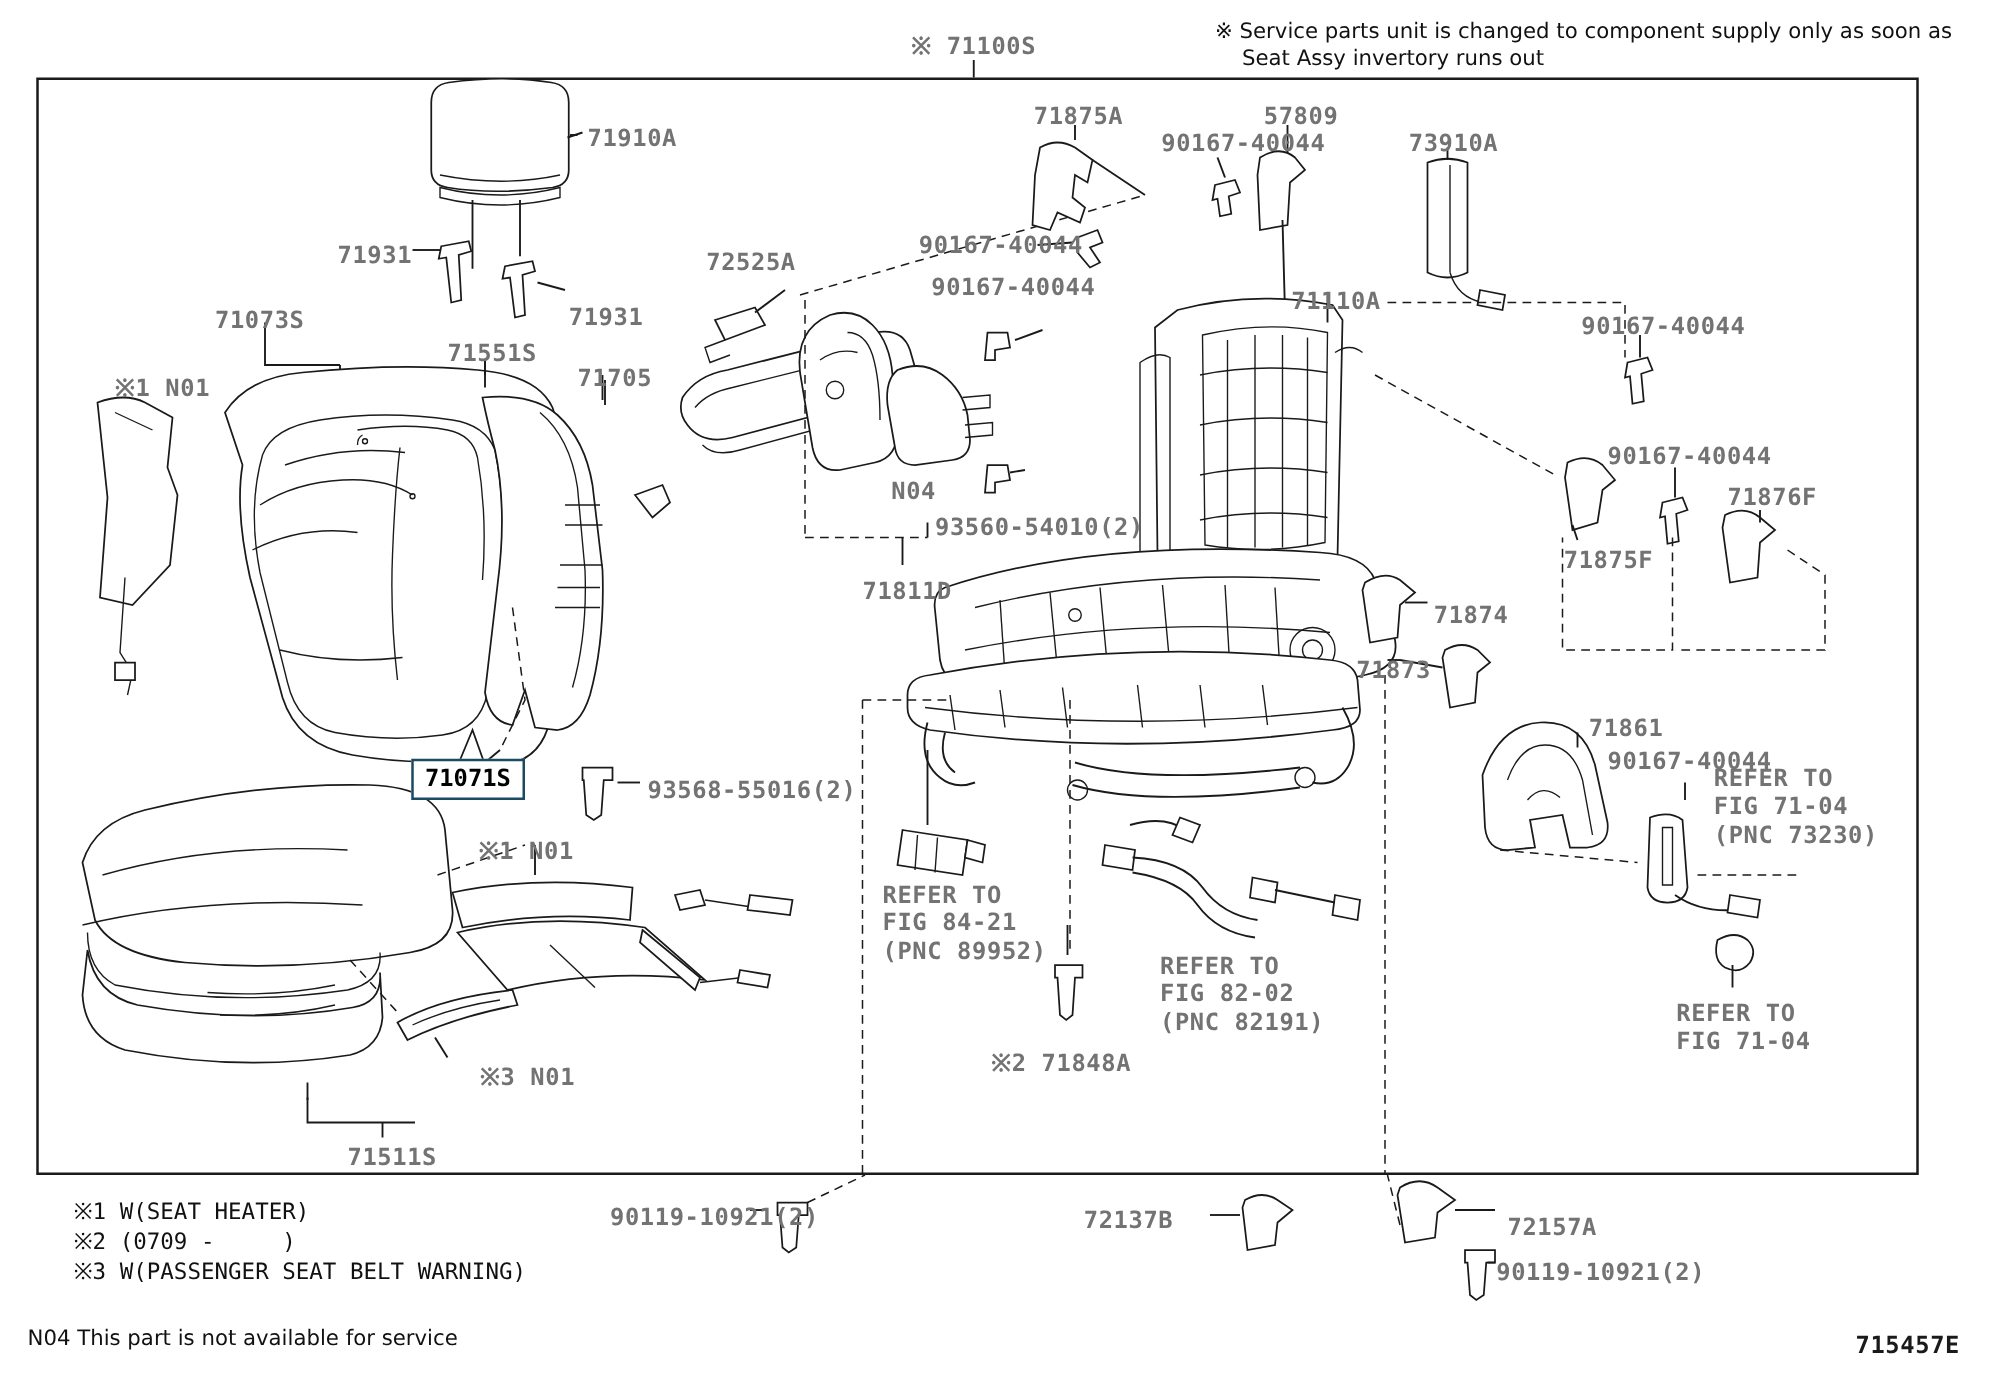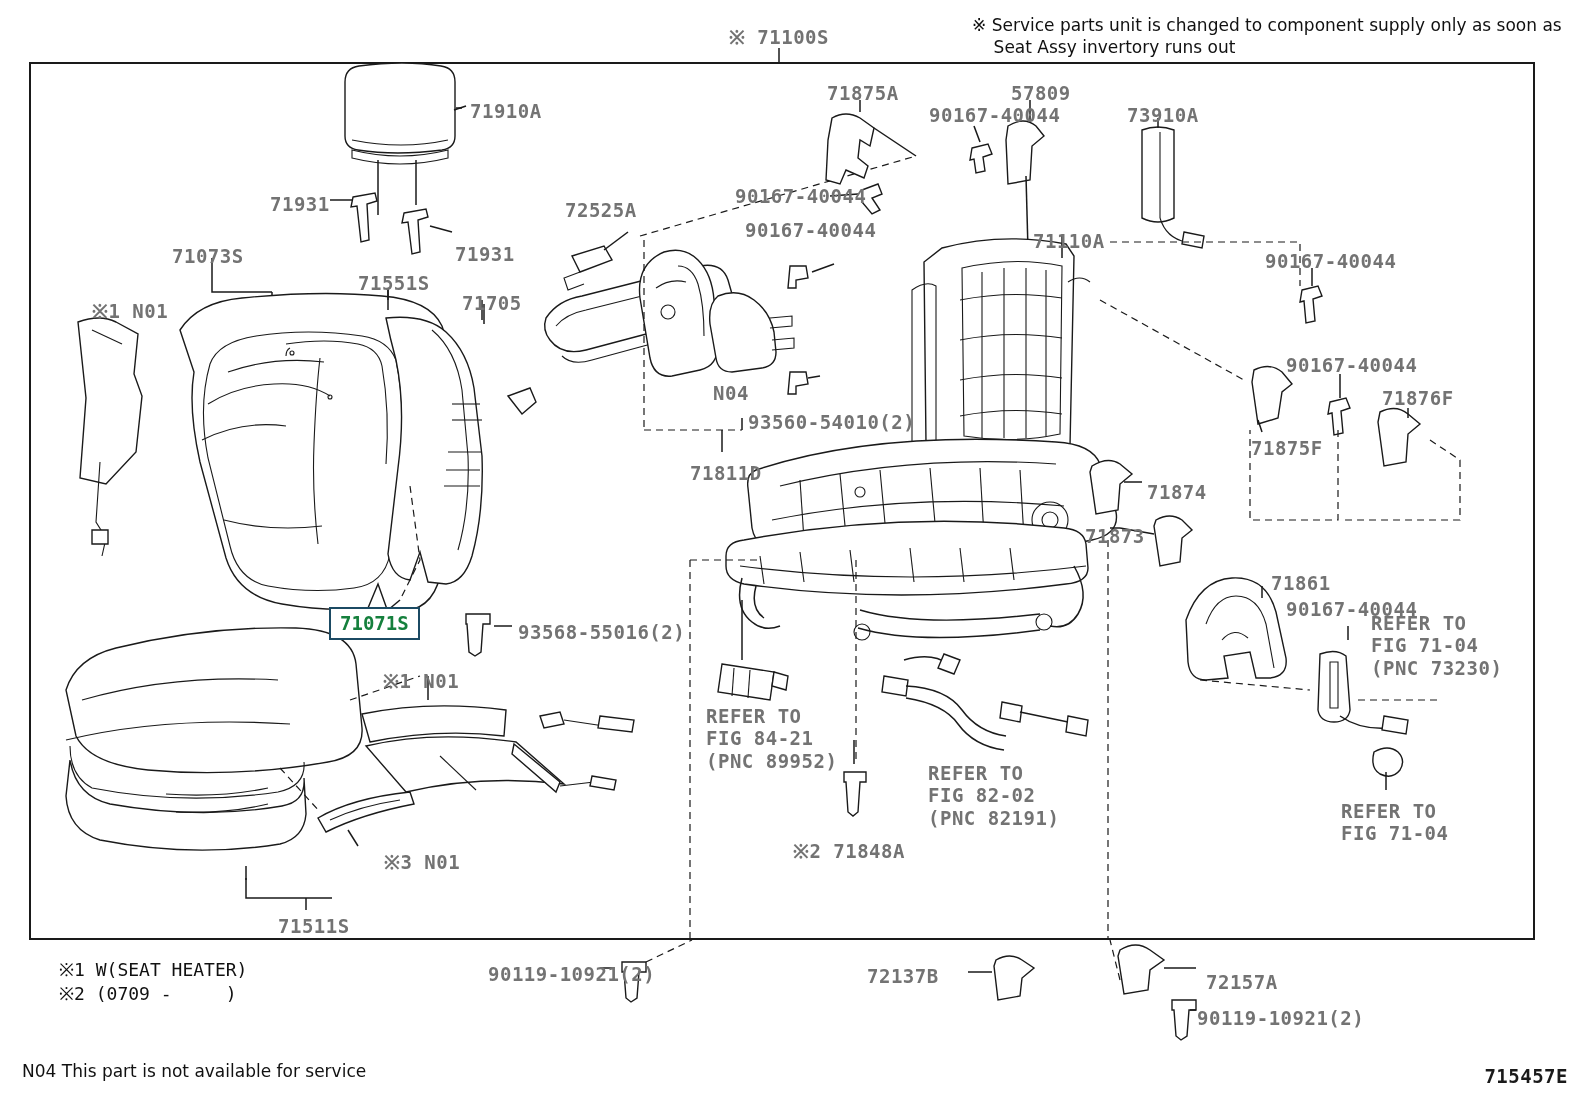--- a/index.html
+++ b/index.html
@@ -41,21 +41,21 @@
     font-size: 18px;
     margin-left: 37px;
   }
   .boxed {
     position: absolute;
     border: 2px solid #1b4a63;
     padding: 3px 9px 4px 9px;
     font-family: "DejaVu Sans Mono", monospace;
     font-size: 19px;
     font-weight: bold;
-    color: #15803d;
+    color: #000000;
     background: #ffffff;
     white-space: pre;
   }
   #frame {
     position: absolute;
     left: 29px;
     top: 62px;
     width: 1506px;
     height: 878px;
     border: 2px solid #1a1a1a;
@@ -405,17 +405,18 @@
   <div class="lbl" style="left:278px; top:915px;">71511S</div>
   <div class="lbl" style="left:488px; top:963px;">90119-10921(2)</div>
   <div class="lbl" style="left:867px; top:965px;text-align:center;">72137B</div>
   <div class="lbl" style="left:1206px; top:971px;">72157A</div>
   <div class="lbl" style="left:1197px; top:1007px;">90119-10921(2)</div>
 
   <div class="boxed" style="left:329px; top:607px;">71071S</div>
 
   <div class="note mono" style="left:22px; top:958px;">※1 W(SEAT HEATER)</div>
   <div class="note mono" style="left:22px; top:982px;">※2 (0709 -     )</div>
+  <div class="note mono" style="left:22px; top:1006px;">※3 W(PASSENGER SEAT BELT WARNING)</div>
   <div class="note" style="left:22px; top:1060px;">N04 This part is not available for service</div>
 
   <div id="partcode">715457E</div>
 
 </div>
 
 </body></html>

